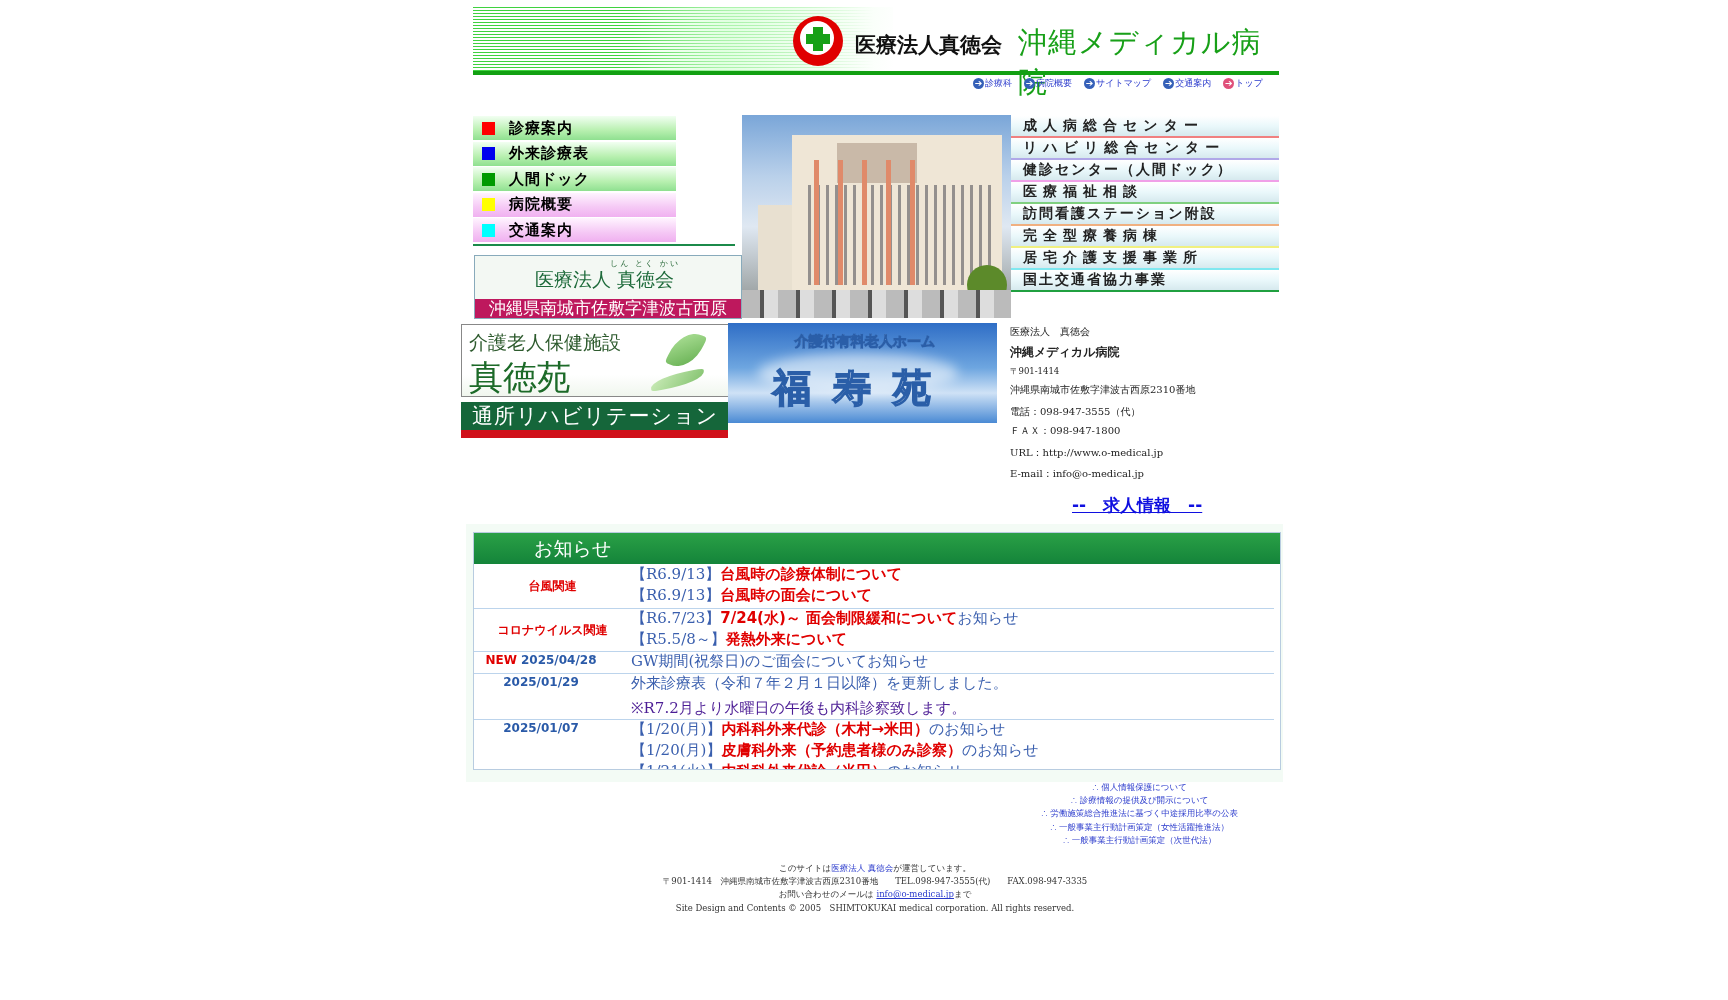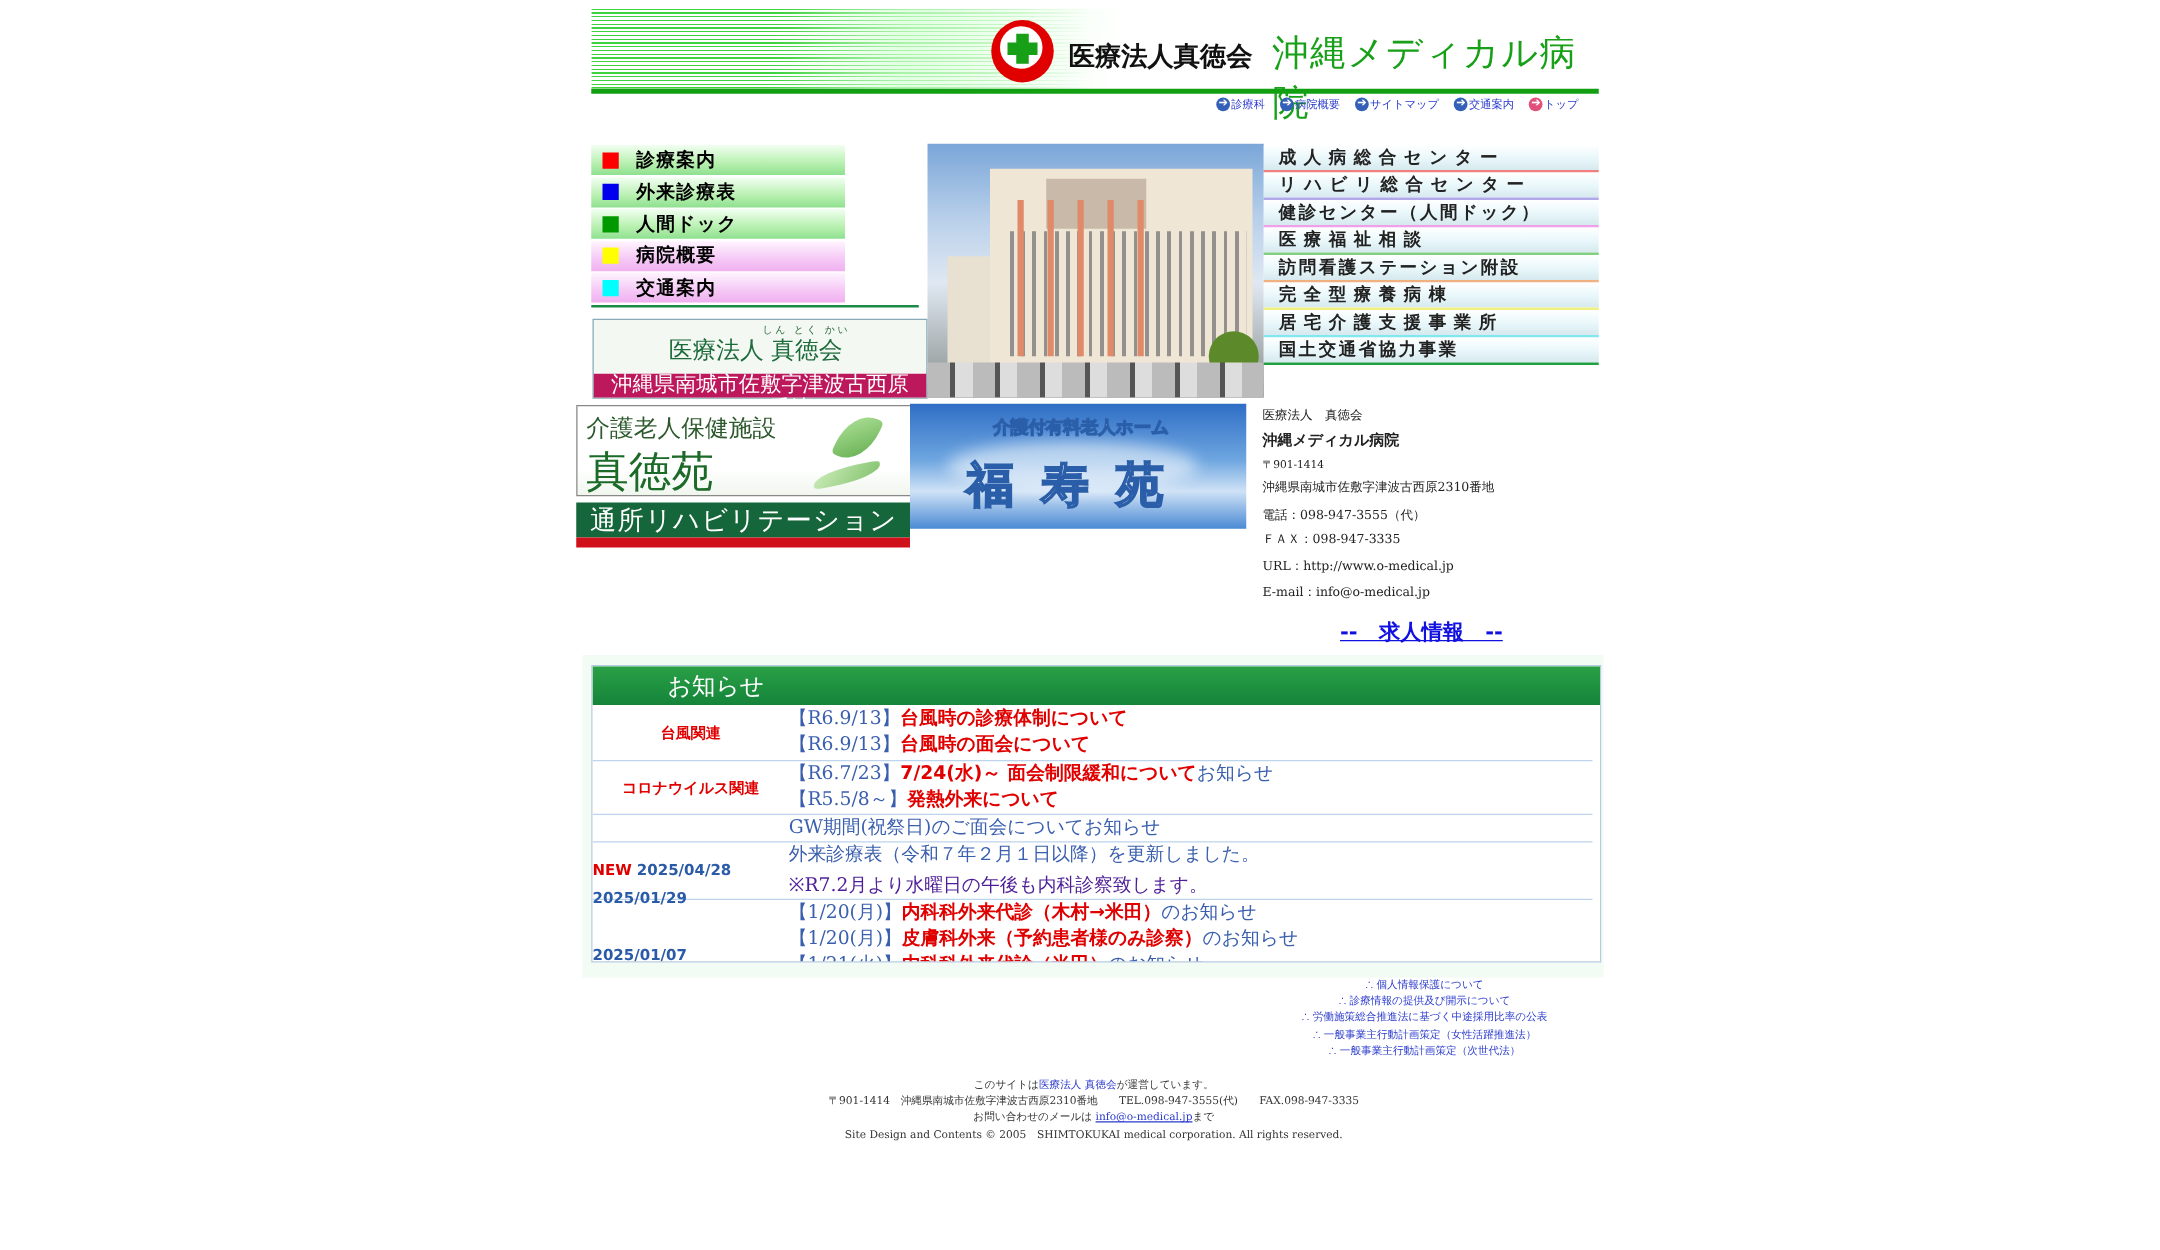--- a/index.html
+++ b/index.html
@@ -68,21 +68,21 @@
   #contact .ln{position:absolute;left:0;white-space:nowrap;font-size:10px;}
   #contact .ln.big{font-size:12px;font-weight:bold;font-family:"DejaVu Sans",sans-serif;}
   #recruit{left:1072px;top:494px;font-family:"DejaVu Sans",sans-serif;font-size:17px;font-weight:bold;color:#1010e0;text-decoration:underline;white-space:pre;cursor:pointer;}
   
   #newspanel{left:466px;top:524px;width:817px;height:258px;background:#f3fbf5;}
   #newsbox{left:473px;top:532px;width:806px;height:236px;border:1px solid #b8cce0;background:#fff;overflow:hidden;}
   #newshead{position:absolute;left:0;top:0;width:806px;height:31px;background:linear-gradient(180deg,#2aa046 0%,#14843a 100%);}
   #newshead span{position:absolute;left:60px;top:3px;font-family:"DejaVu Sans",sans-serif;font-size:19px;color:#fff;}
   .nrow{position:absolute;left:0;width:800px;border-bottom:1px solid #bcd4ec;}
   .ncat{position:absolute;left:0;width:157px;text-align:center;font-family:"DejaVu Sans",sans-serif;font-size:12px;font-weight:bold;color:#e00000;}
-  .ndate{position:absolute;left:0;width:134px;text-align:left;font-family:"DejaVu Sans",sans-serif;font-size:12px;font-weight:bold;color:#2a5aa8;margin-top:36px;}
+  .ndate{position:absolute;left:0;width:134px;text-align:center;font-family:"DejaVu Sans",sans-serif;font-size:12px;font-weight:bold;color:#2a5aa8;}
   .ndate .new{color:#e00000;margin-right:4px;}
   .nline{position:absolute;left:157px;white-space:nowrap;font-size:15px;font-family:"DejaVu Serif",serif;color:#3a5fae;cursor:pointer;}
   .nline .red{color:#e00000;font-weight:bold;font-family:"DejaVu Sans",sans-serif;}
   .nline .blk{color:#4c1d95;}
   
   #policy{left:1000px;top:781px;width:279px;text-align:center;font-family:Liberation Sans, sans-serif;font-size:8.5px;color:#2a3acc;line-height:13.2px;}
   #policy div{cursor:pointer;}
   #footer{left:500px;top:862px;width:750px;text-align:center;font-family:"DejaVu Serif",serif;font-size:8.5px;color:#333;line-height:13.2px;}
   #footer .lk{color:#2a3acc;}
   #footer .ul{color:#2a3acc;text-decoration:underline;cursor:pointer;margin-top:40px;}
@@ -195,21 +195,21 @@
   <div class="t1">介護付有料老人ホーム</div>
   <div class="t2">福寿苑</div>
 </div>
 
 <div id="contact" class="abs">
   <div class="ln" style="top:0">医療法人　真徳会</div>
   <div class="ln big" style="top:19px">沖縄メディカル病院</div>
   <div class="ln" style="top:41px;font-size:8.5px">〒901-1414</div>
   <div class="ln" style="top:58px">沖縄県南城市佐敷字津波古西原2310番地</div>
   <div class="ln" style="top:80px">電話：098-947-3555（代）</div>
-  <div class="ln" style="top:99px">ＦＡＸ：098-947-3335</div>
+  <div class="ln" style="top:99px">ＦＡＸ：098-947-1800</div>
   <div class="ln" style="top:121px">URL：http://www.o-medical.jp</div>
   <div class="ln" style="top:142px">E-mail：info@o-medical.jp</div>
 </div>
 <div id="recruit" class="abs">--　求人情報　--</div>
 
 <div id="newspanel" class="abs"></div>
 <div id="newsbox" class="abs">
   <div id="newshead">
       <span>お知らせ</span>
     </div>

